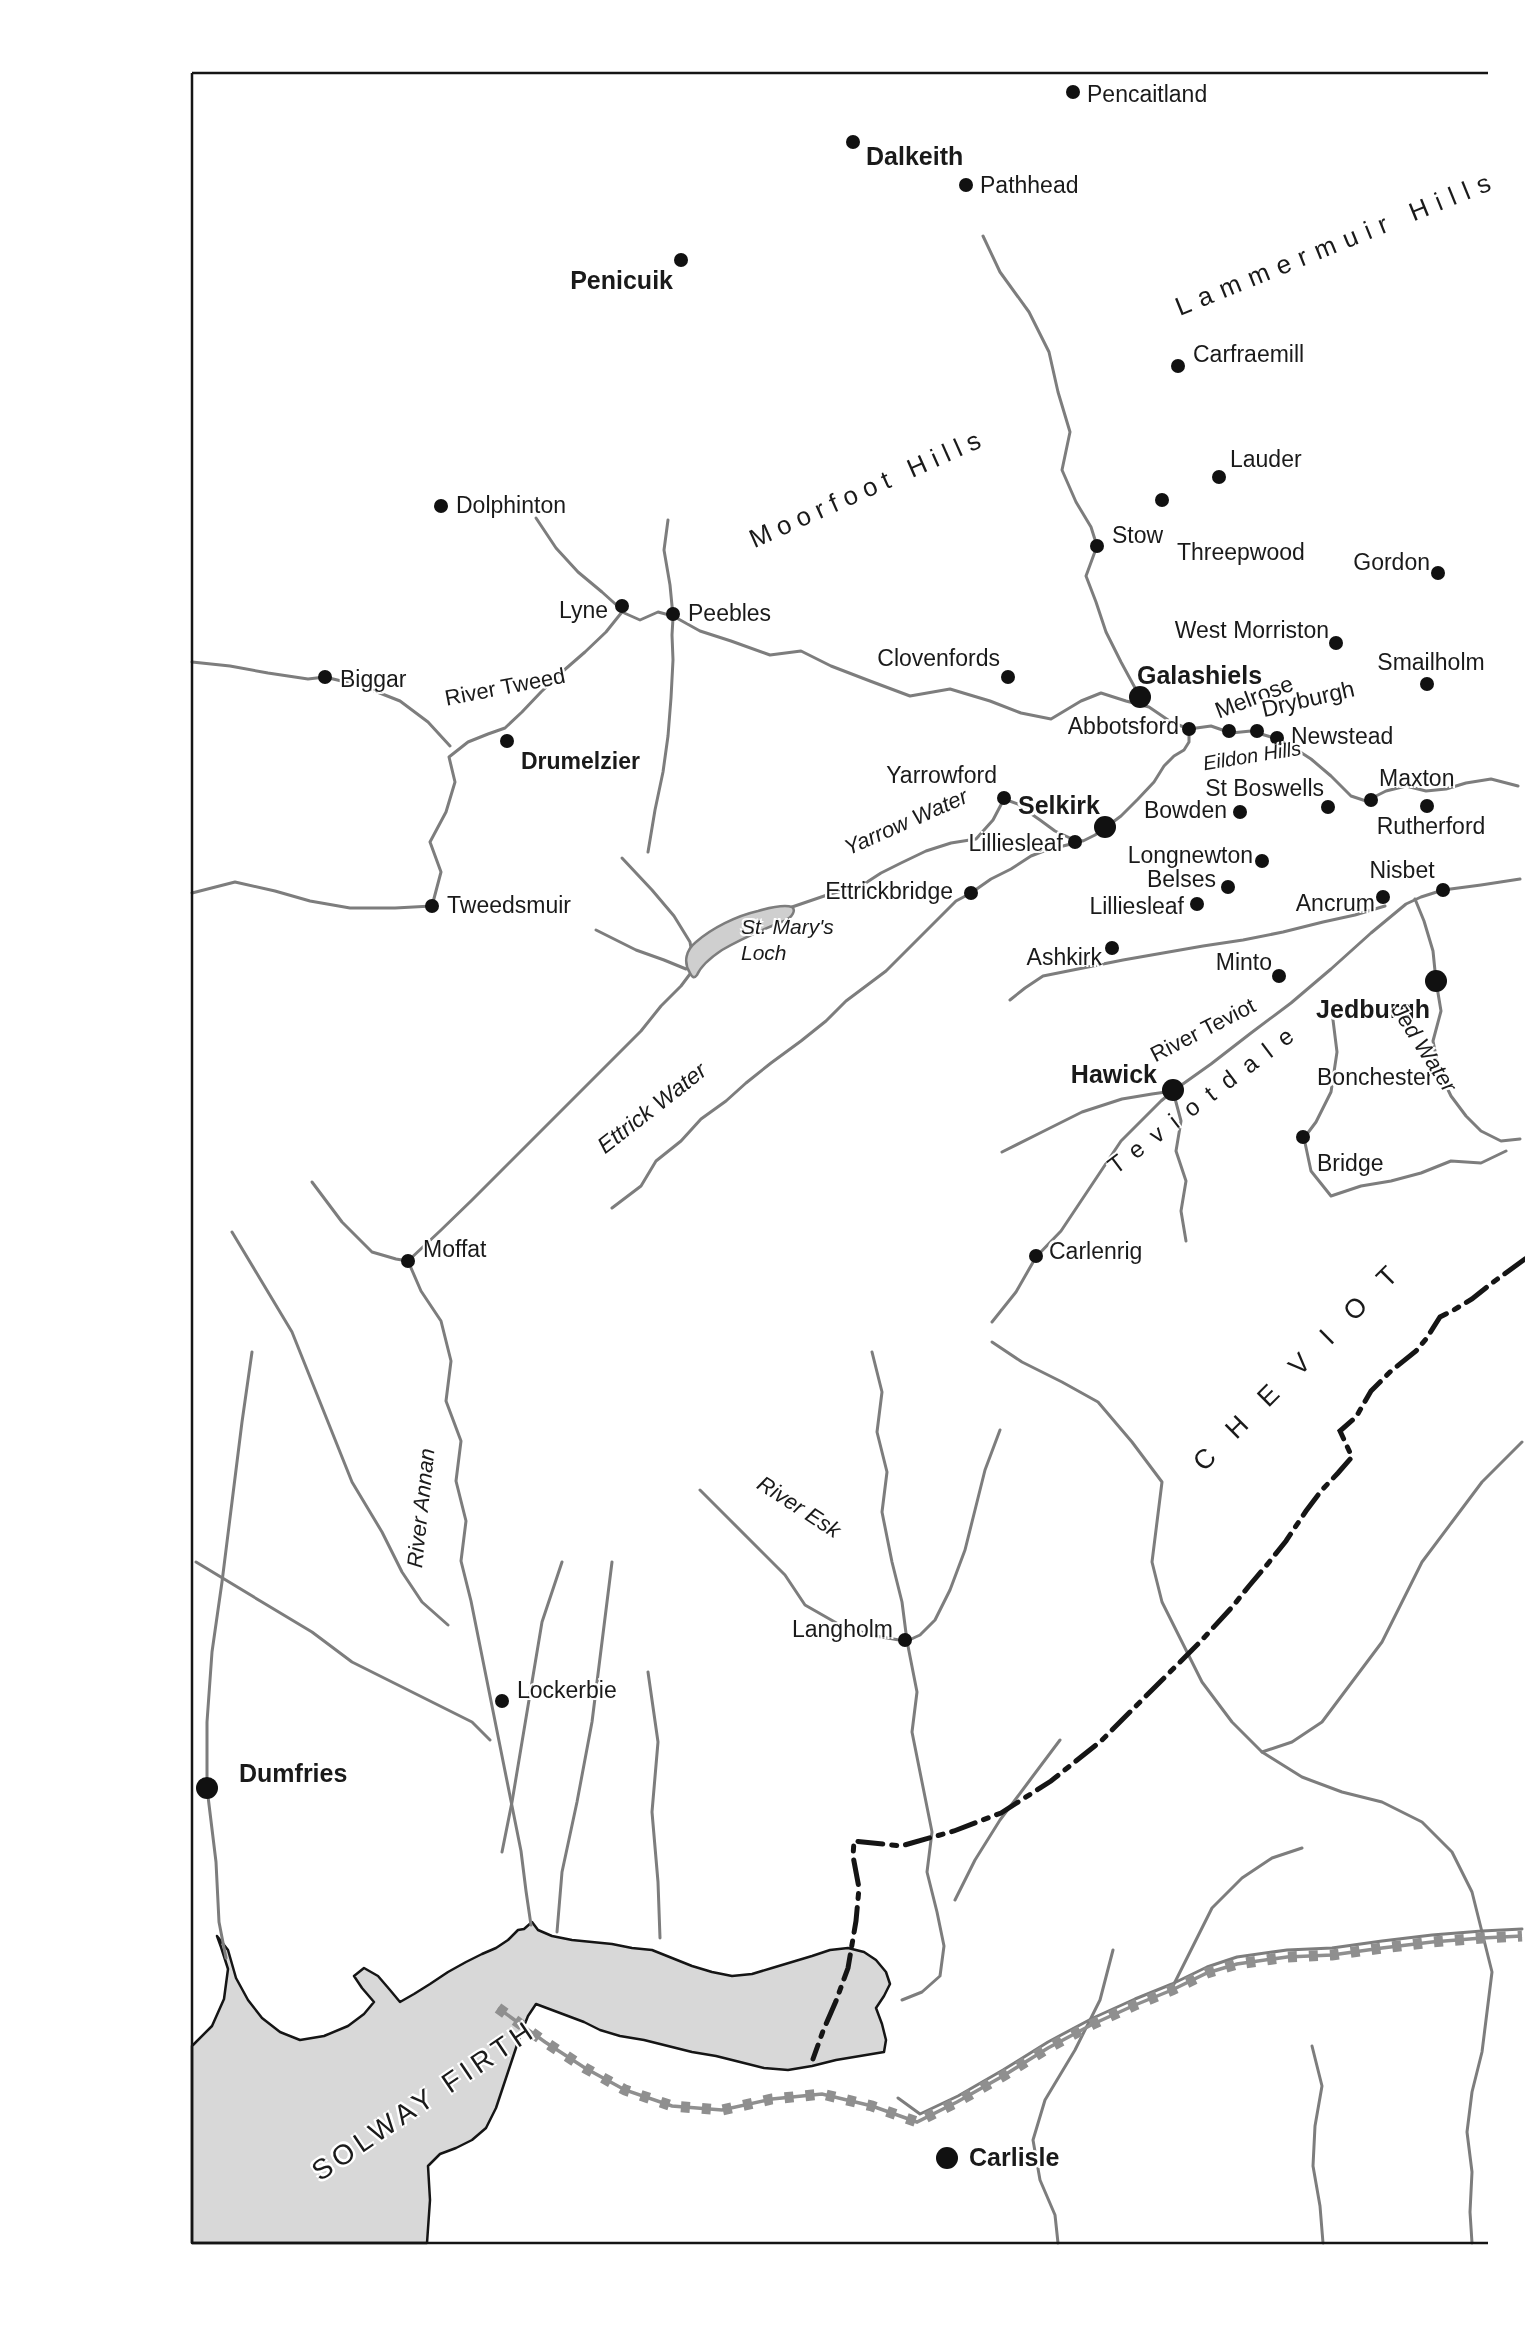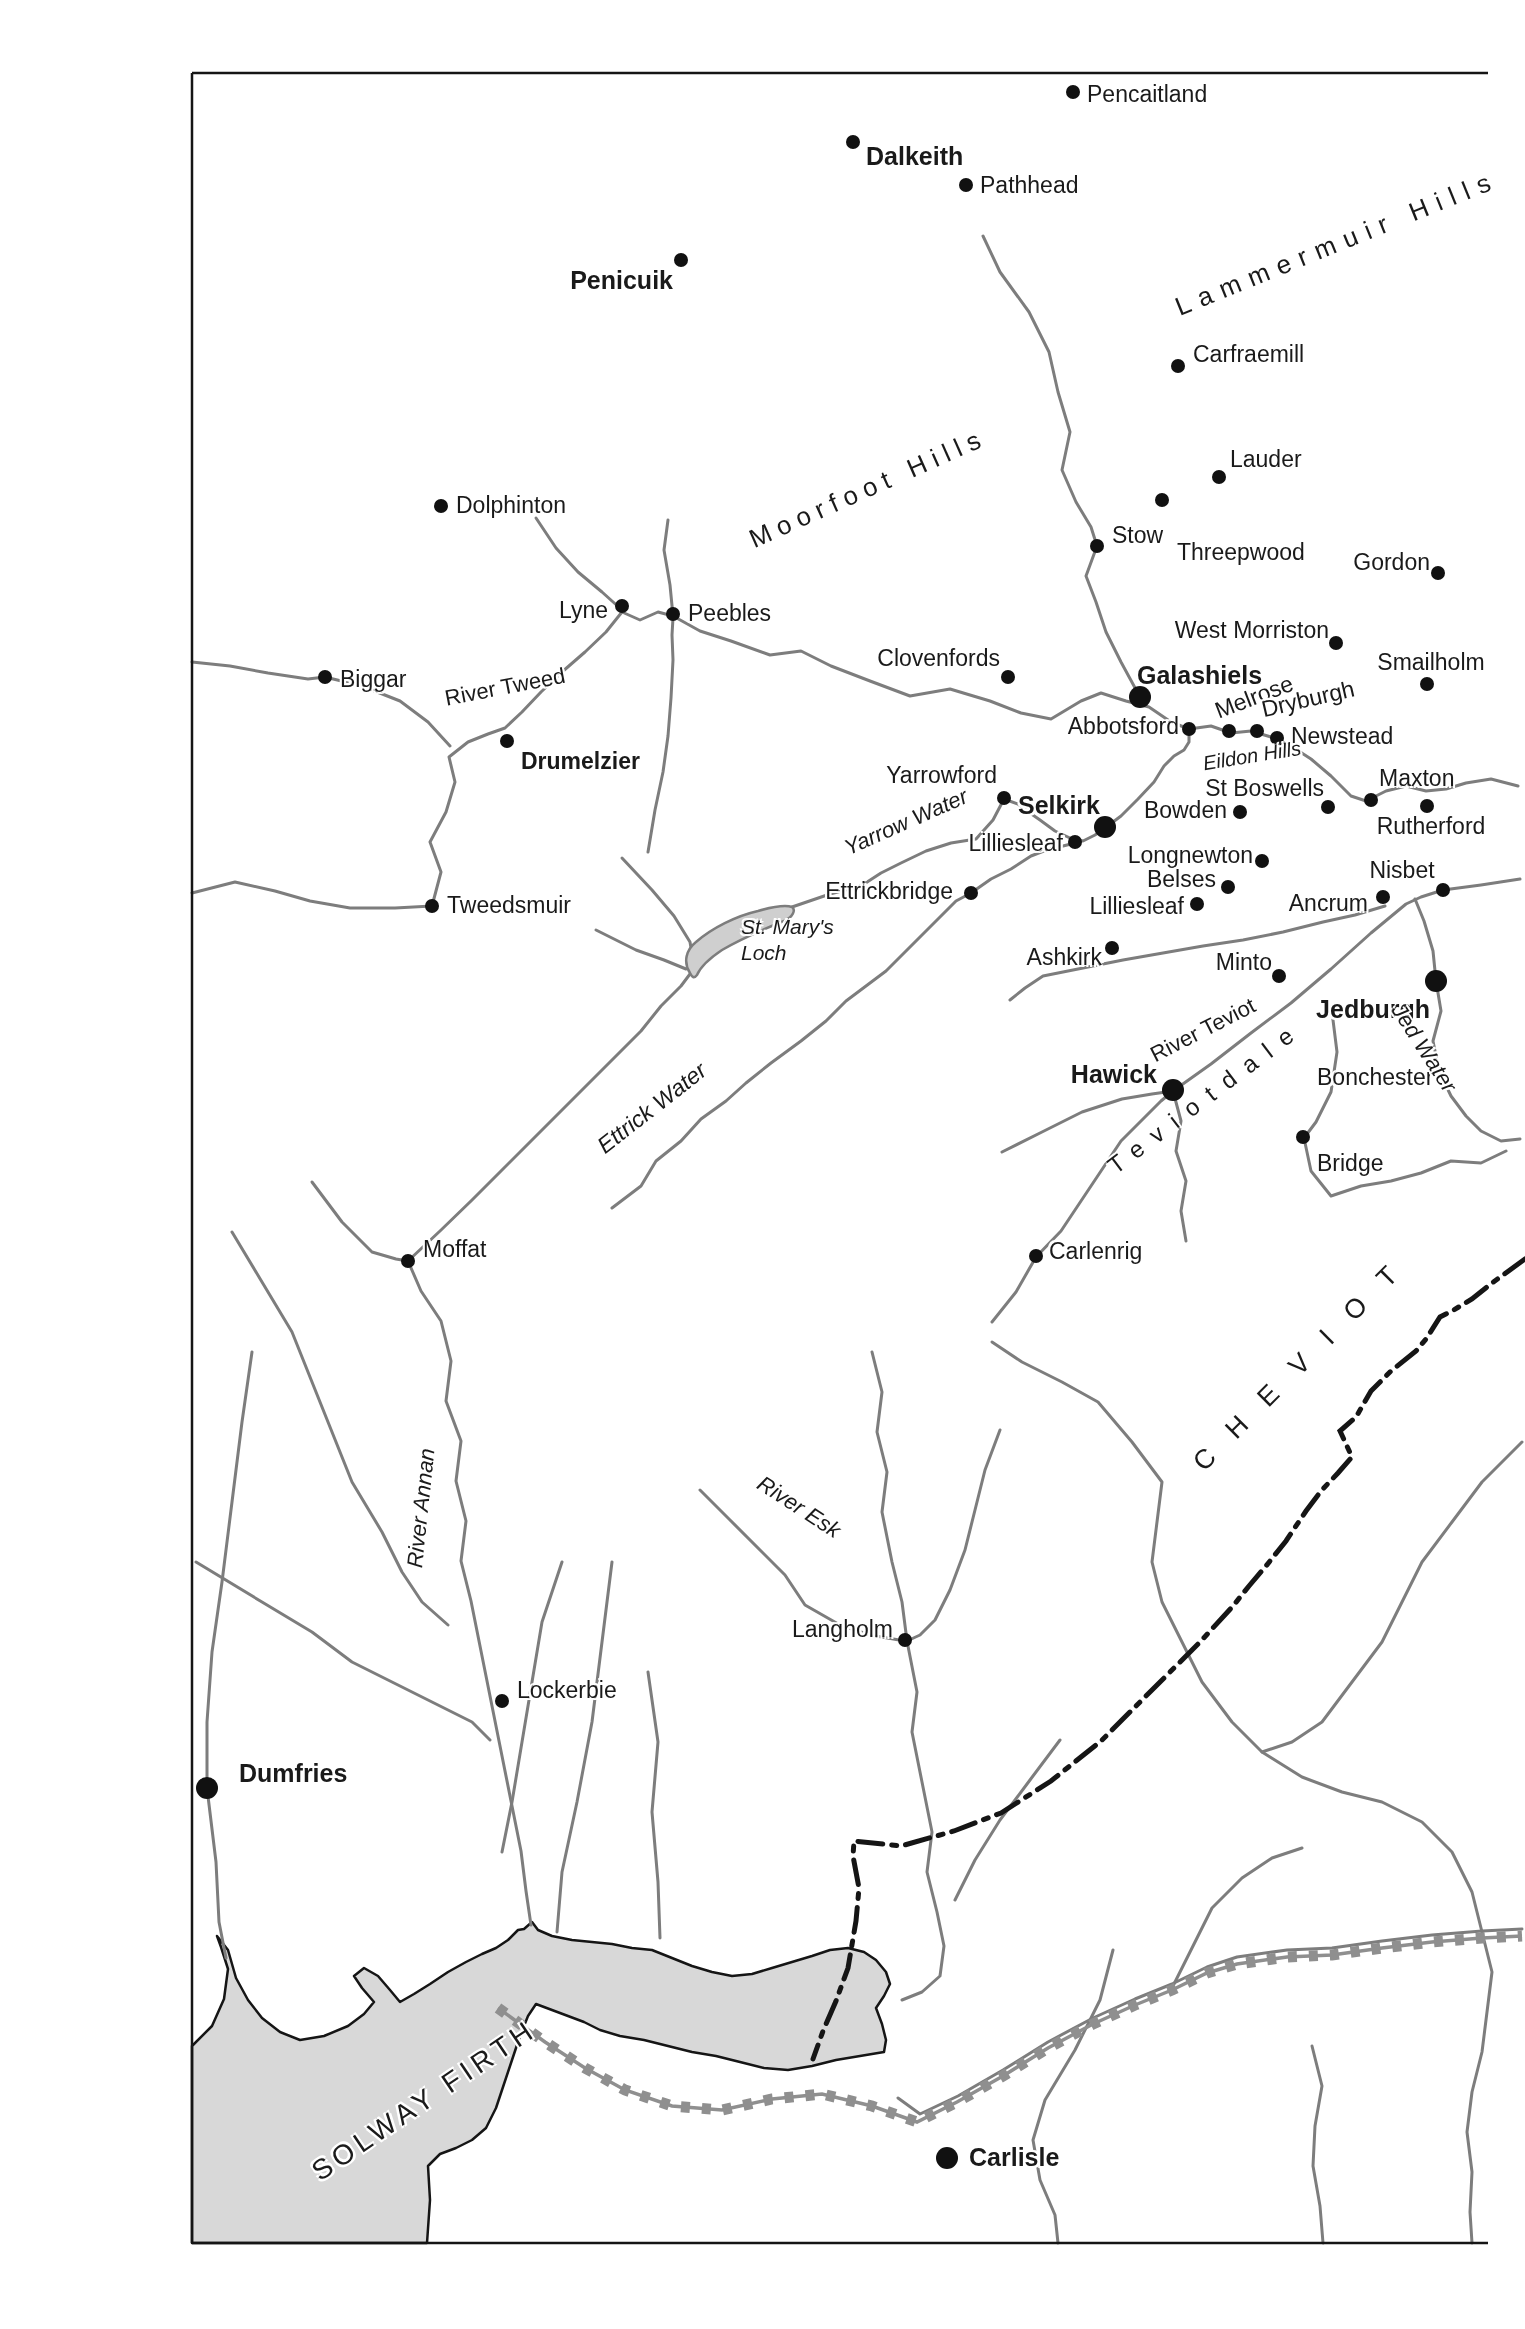--- a/index.html
+++ b/index.html
@@ -144,21 +144,21 @@
       <div class="tl" style="top: 779px; left: 1379px;">Maxton</div>
       <div class="dot" style="left: 1427px; top: 806px;"></div>
       <div class="tl" style="top: 827px; left: 1431px; transform: translate(-50%, -50%);">Rutherford</div>
       <div class="dot" style="left: 1262px; top: 861px;"></div>
       <div class="tl" style="top: 856px; right: 272px;">Longnewton</div>
       <div class="dot" style="left: 1228px; top: 887px;"></div>
       <div class="tl" style="top: 880px; right: 309px;">Belses</div>
       <div class="dot" style="left: 1197px; top: 904px;"></div>
       <div class="tl" style="top: 907px; right: 341px;">Lilliesleaf</div>
       <div class="dot" style="left: 1383px; top: 897px;"></div>
-      <div class="tl" style="top: 904px; right: 157px; margin-left: 44px;">Ancrum</div>
+      <div class="tl" style="top: 904px; right: 150px; margin-left: 44px;">Ancrum</div>
       <div class="dot" style="left: 1443px; top: 890px;"></div>
       <div class="tl" style="top: 871px; left: 1402px; transform: translate(-50%, -50%);">Nisbet</div>
       <div class="dot big" style="left: 1105px; top: 827px;"></div>
       <div class="tl b" style="top: 806px; right: 425px;">Selkirk</div>
       <div class="dot" style="left: 1004px; top: 798px;"></div>
       <div class="tl" style="top: 776px; right: 528px;">Yarrowford</div>
       <div class="dot" style="left: 1075px; top: 842px;"></div>
       <div class="tl" style="top: 844px; right: 462px;">Lilliesleaf</div>
       <div class="dot" style="left: 971px; top: 893px;"></div>
       <div class="tl" style="top: 892px; right: 572px;">Ettrickbridge</div>

